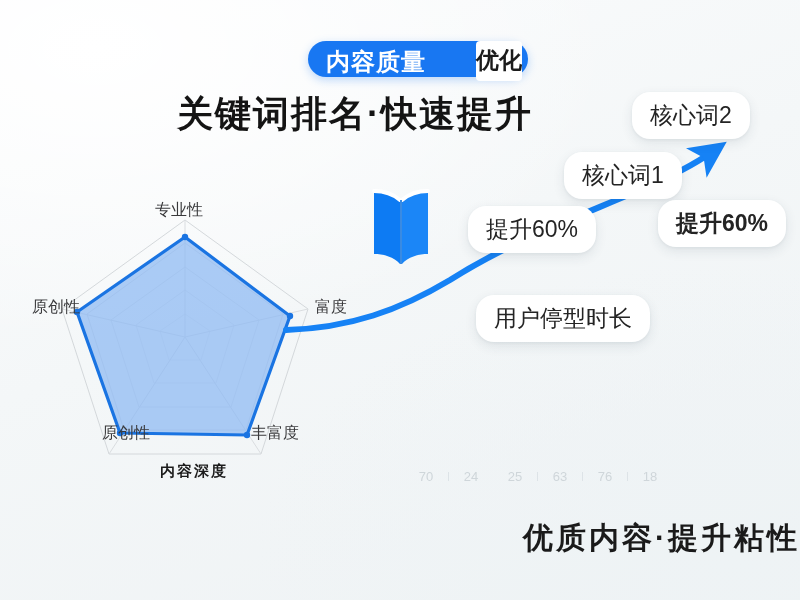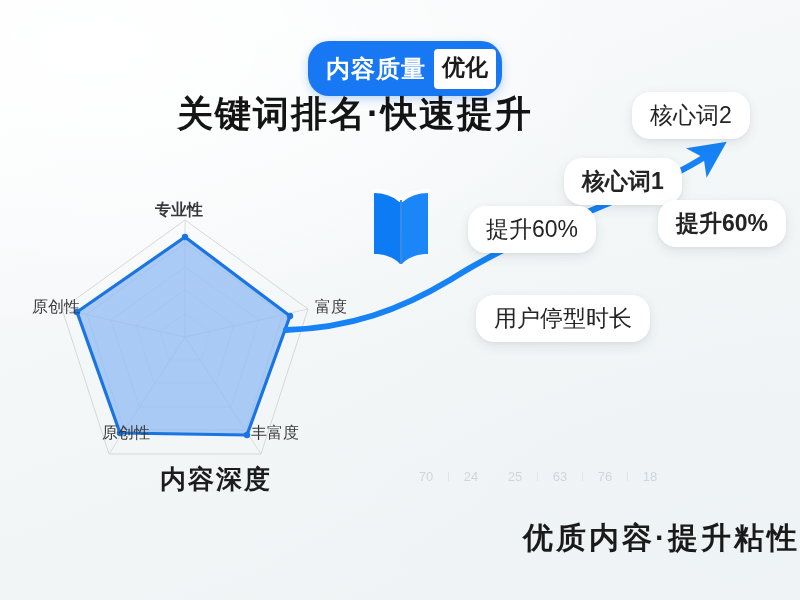--- a/index.html
+++ b/index.html
@@ -11,66 +11,67 @@
   #stage{
     position:relative;width:800px;height:600px;
     background:
       radial-gradient(120% 90% at 12% 8%, #ffffff 0%, rgba(255,255,255,0) 55%),
       radial-gradient(100% 80% at 92% 92%, #eef3f5 0%, rgba(238,243,245,0) 60%),
       linear-gradient(160deg,#fbfcfd 0%,#f4f7f8 45%,#eef2f4 100%);
   }
   
   #badge{
     position:absolute;left:308px;top:41px;
-    display:flex;align-items:center;
-    height:55px;padding:0 6px 0 0;
+    display:flex;align-items:flex-start;
+    height:36px;padding:0 6px 0 0;
     background:#1877f2;border-radius:21px;
     box-shadow:0 3px 10px rgba(24,119,242,.28);
+    gap:42px;
   }
   #badge .b-text{
     color:#fff;font-size:24px;font-weight:bold;letter-spacing:1px;
     padding:0 8px 0 18px;line-height:42px;
   }
   #badge .b-pill{
     background:#fff;border-radius:4px;
     color:#1b1b1b;font-size:23px;font-weight:bold;
-    padding:3px 8px 5px;line-height:1;
+    padding:3px 0 5px;line-height:1;
     display:flex;align-items:center;height:32px;
   }
   
   #main-title{
     position:absolute;left:0;top:90px;width:710px;text-align:center;
     font-size:36px;font-weight:bold;color:#141414;letter-spacing:2px;
   }
   #footer-title{
     position:absolute;left:0;top:518px;width:800px;text-align:right;
     font-size:30px;font-weight:bold;color:#1a1a1a;letter-spacing:3px;
   }
   #depth-label{
     position:absolute;left:160px;top:462px;
-    font-size:26px;font-weight:bold;color:#1c1c1c;letter-spacing:2px;
+    font-size:15px;font-weight:bold;color:#1c1c1c;letter-spacing:2px;
   }
   
   #radar{position:absolute;left:20px;top:185px;width:330px;height:280px;}
   .radar-label{
     position:absolute;font-size:16px;color:#39393b;white-space:nowrap;
   }
   
   #curve{position:absolute;left:280px;top:90px;width:520px;height:250px;}
   
   #book{position:absolute;left:366px;top:182px;width:70px;height:90px;}
   
   .pill{
     position:absolute;background:#ffffff;border-radius:18px;
     font-size:23px;color:#242424;white-space:nowrap;
     padding:8px 18px;
     box-shadow:0 4px 12px rgba(40,60,80,.10), 0 1px 3px rgba(40,60,80,.06);
   }
   #pill-kw2{left:632px;top:92px;}
-  #pill-kw1{left:564px;top:158px;font-weight:bold;}
+  #pill-kw1{left:564px;top:152px;font-weight:normal;}
   #pill-up1{left:468px;top:206px;}
   #pill-up2{left:658px;top:200px;font-weight:bold;}
   #pill-stay{left:476px;top:295px;}
   
   #scale{
     position:absolute;left:404px;top:466px;width:390px;height:20px;
     display:flex;align-items:center;
   }
   #scale .sv{
     font-size:13px;color:#cfd6da;width:44px;text-align:center;
@@ -107,21 +108,21 @@
       </g>
       <g>
         <polygon points="165,52 270,131 227,250 100,248 57,127" fill="#8cb9f2" fill-opacity="0.72" stroke="#1a74e2" stroke-width="3.2" stroke-linejoin="round"></polygon>
         <circle cx="165" cy="52" r="3.2" fill="#1a74e2"></circle>
         <circle cx="270" cy="131" r="3.2" fill="#1a74e2"></circle>
         <circle cx="227" cy="250" r="3.2" fill="#1a74e2"></circle>
         <circle cx="100" cy="248" r="3.2" fill="#1a74e2"></circle>
         <circle cx="57" cy="127" r="3.2" fill="#1a74e2"></circle>
       </g>
     </svg>
-    <span class="radar-label" style="left:135px;top:15px;font-weight:bold;">专业性</span>
+    <span class="radar-label" style="left:135px;top:15px;">专业性</span>
     <span class="radar-label" style="left:295px;top:112px;">富度</span>
     <span class="radar-label" style="left:218px;top:238px;margin-left:13px;">丰富度</span>
     <span class="radar-label" style="left:82px;top:238px;">原创性</span>
     <span class="radar-label" style="left:12px;top:112px;">原创性</span>
   </div>
 
   <svg id="curve" viewBox="0 0 520 250">
     <defs>
       <marker id="ah" markerWidth="10" markerHeight="10" refX="3.2" refY="3" orient="auto">
         <path d="M0,0 L6.2,3 L0,6 L1.5,3 Z" fill="#1682f5"></path>

